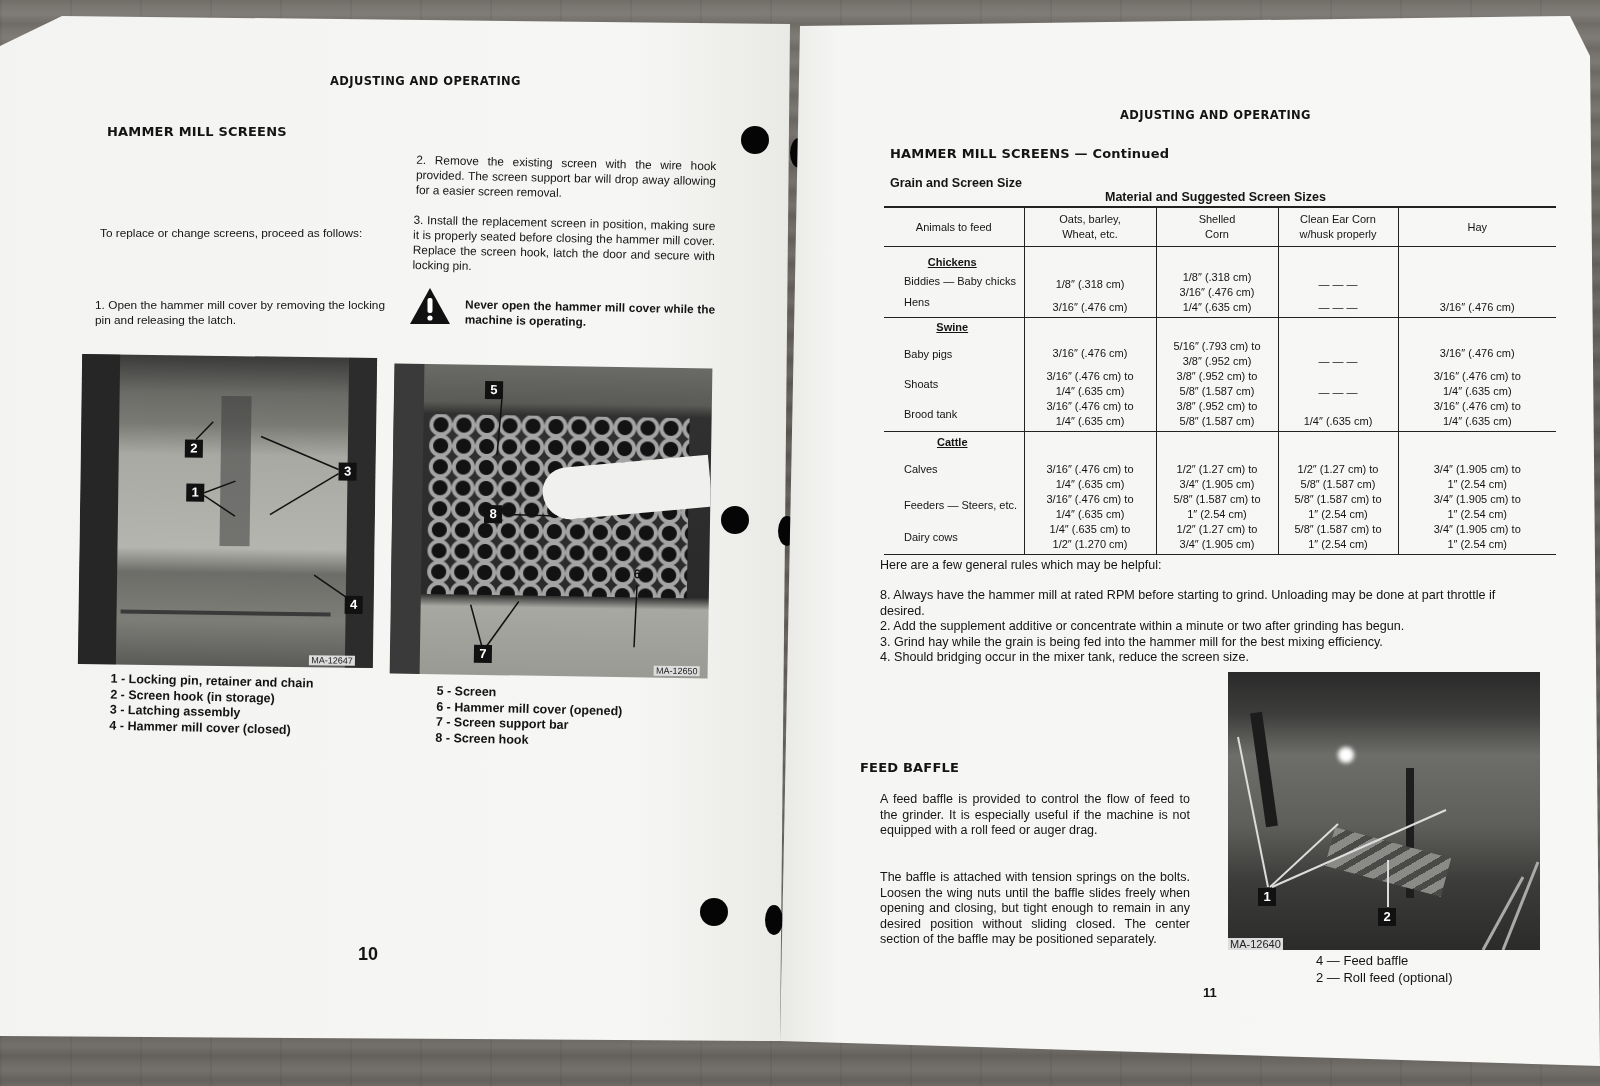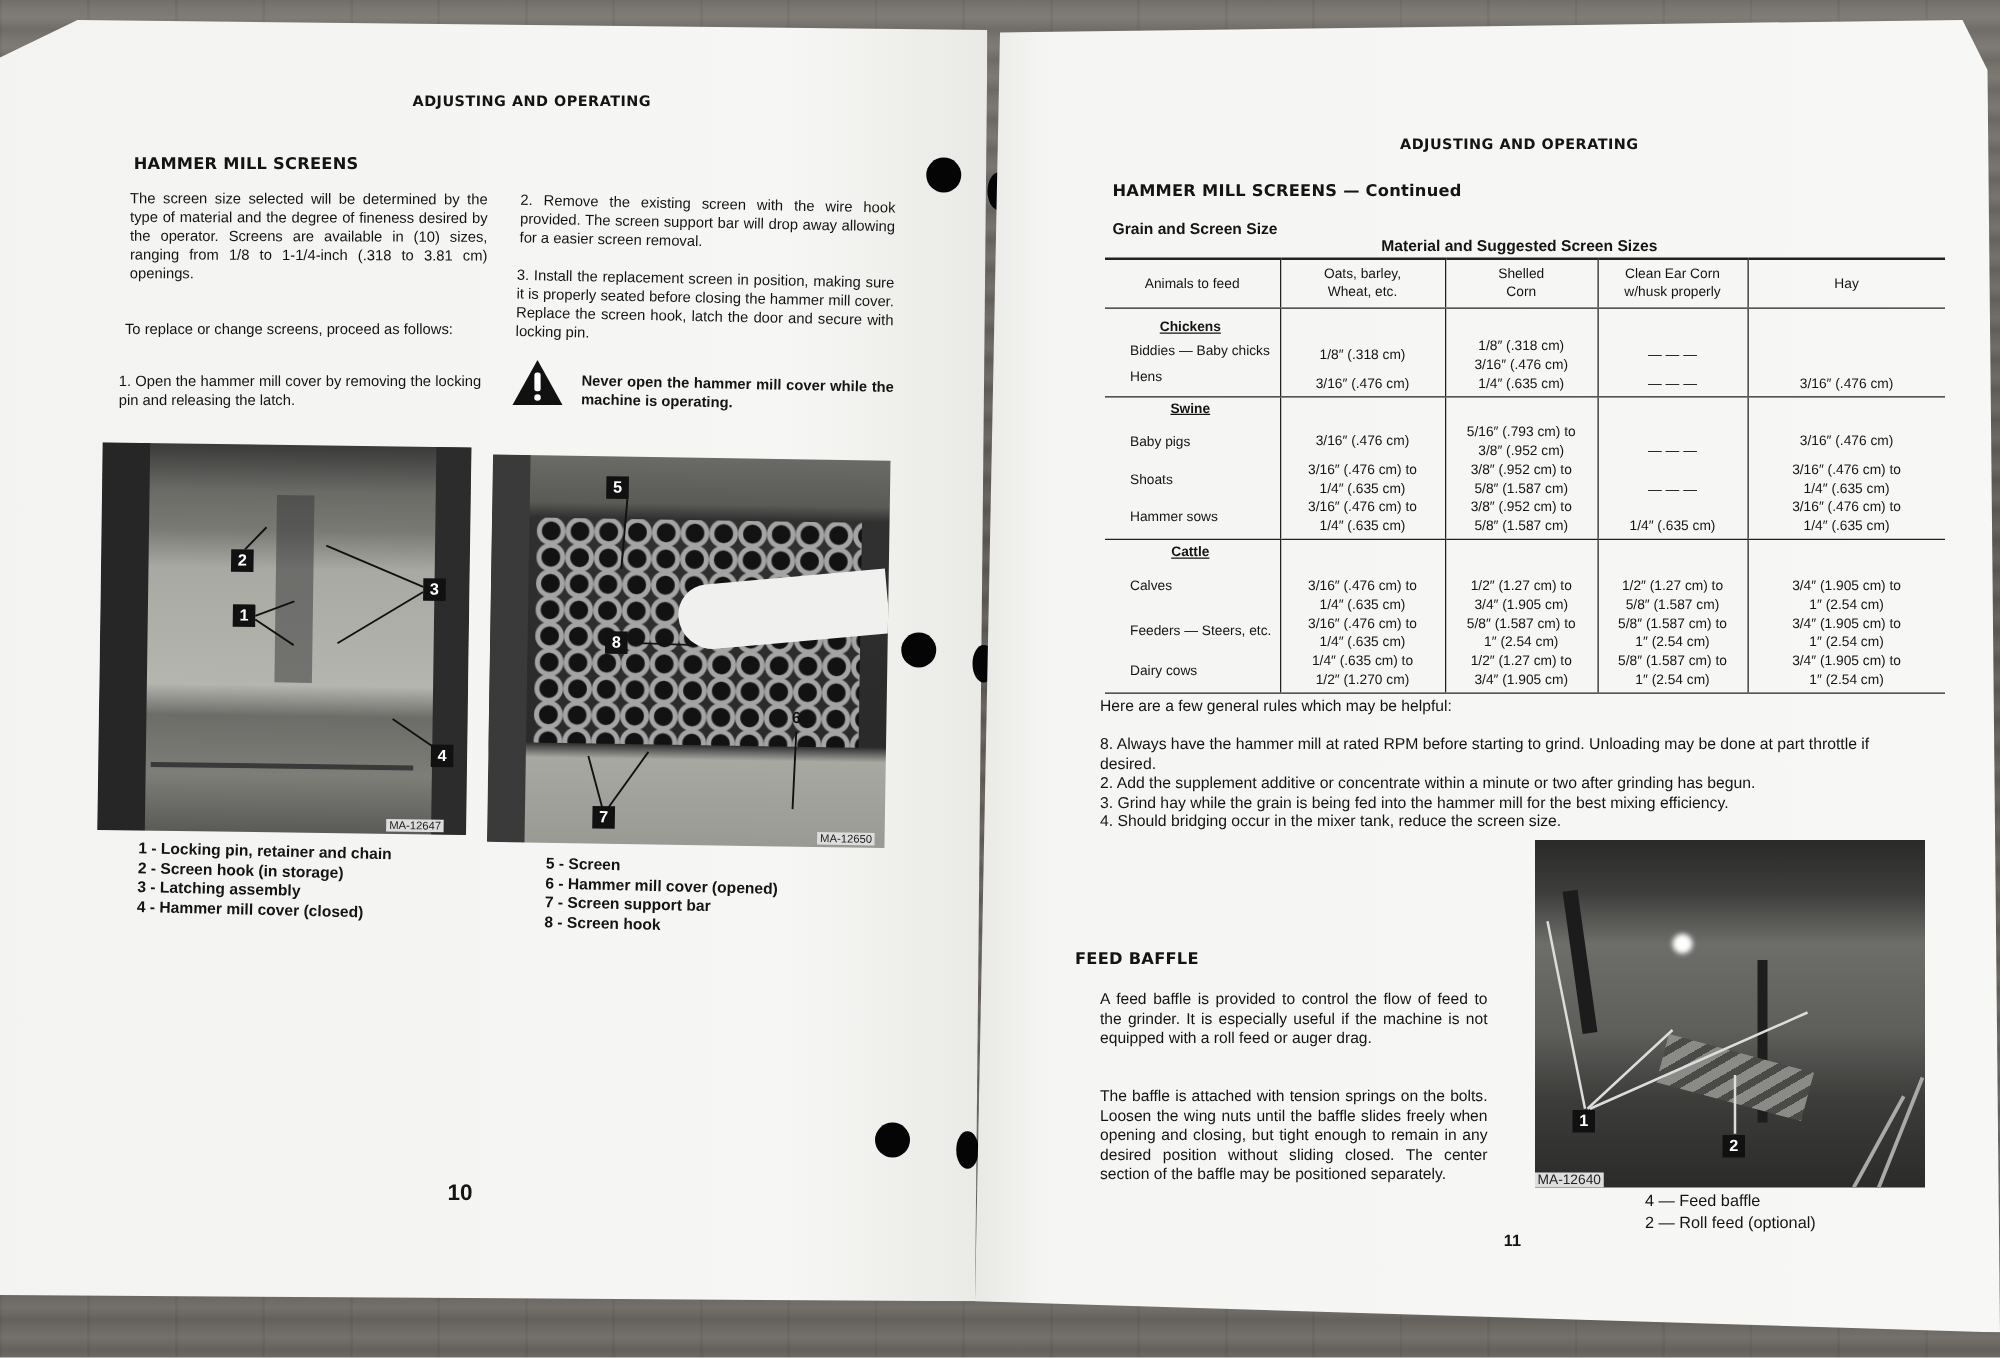--- a/index.html
+++ b/index.html
@@ -72,23 +72,22 @@
 <body>
 
 <div class="wood"></div>
 
 <div class="page page-left">
 
   <div class="abs hdr" style="left:330px; top:68px;">ADJUSTING AND OPERATING</div>
 
   <div class="abs sec-title" style="left:107px; top:118px;">HAMMER MILL SCREENS</div>
 
-  <div class="abs body-text" style="left:104px; top:146px; width:286px; transform:rotate(0.2deg);">The screen size selected will be determined by the type of material and the degree of fineness desired by the operator. Screens are available in (10) sizes, ranging from 1/8 to 1-1/4-inch (.318 to 3.81 cm) openings.</div>
-
-  <div class="abs body-text" style="left:100px; top:250px; width:290px;">To replace or change screens, proceed as follows:</div>
+
+  <div class="abs body-text" style="left:100px; top:220px; width:290px;">To replace or change screens, proceed as follows:</div>
 
   <div class="abs body-text" style="left:95px; top:292px; width:290px;">1. Open the hammer mill cover by removing the locking pin and releasing the latch.</div>
 
   <div class="abs body-text" style="left:416px; top:150px; width:300px; transform:rotate(1.2deg);">2. Remove the existing screen with the wire hook provided. The screen support bar will drop away allowing for a easier screen removal.</div>
 
   <div class="abs body-text" style="left:413px; top:210px; width:302px; transform:rotate(1.2deg);">3. Install the replacement screen in position, making sure it is properly seated before closing the hammer mill cover. Replace the screen hook, latch the door and secure with locking pin.</div>
 
   <div class="abs" style="left:408px; top:280px;">
     <svg width="44" height="40" viewBox="0 0 44 40">
       <polygon points="22,2 42,38 2,38" fill="#111"></polygon>
@@ -222,21 +221,21 @@
         <td style="vertical-align:bottom;">
           <span class="cellline">3/16″ (.476 cm)</span>
         </td>
       </tr>
 
       <tr class="group-end">
         <td style="height:98px;">
           <span class="group-name">Swine</span>
           <span class="animal">Baby pigs</span>
           <span class="animal">Shoats</span>
-          <span class="animal">Hammer sows</span>
+          <span class="animal">Brood tank</span>
         </td>
         <td style="vertical-align:bottom;">
           <span class="cellline" style="margin-bottom:8px;">3/16″ (.476 cm)</span>
           <span class="cellline">3/16″ (.476 cm) to</span>
           <span class="cellline">1/4″ (.635 cm)</span>
           <span class="cellline">3/16″ (.476 cm) to</span>
           <span class="cellline">1/4″ (.635 cm)</span>
         </td>
         <td style="vertical-align:bottom;">
           <span class="cellline">5/16″ (.793 cm) to</span>

